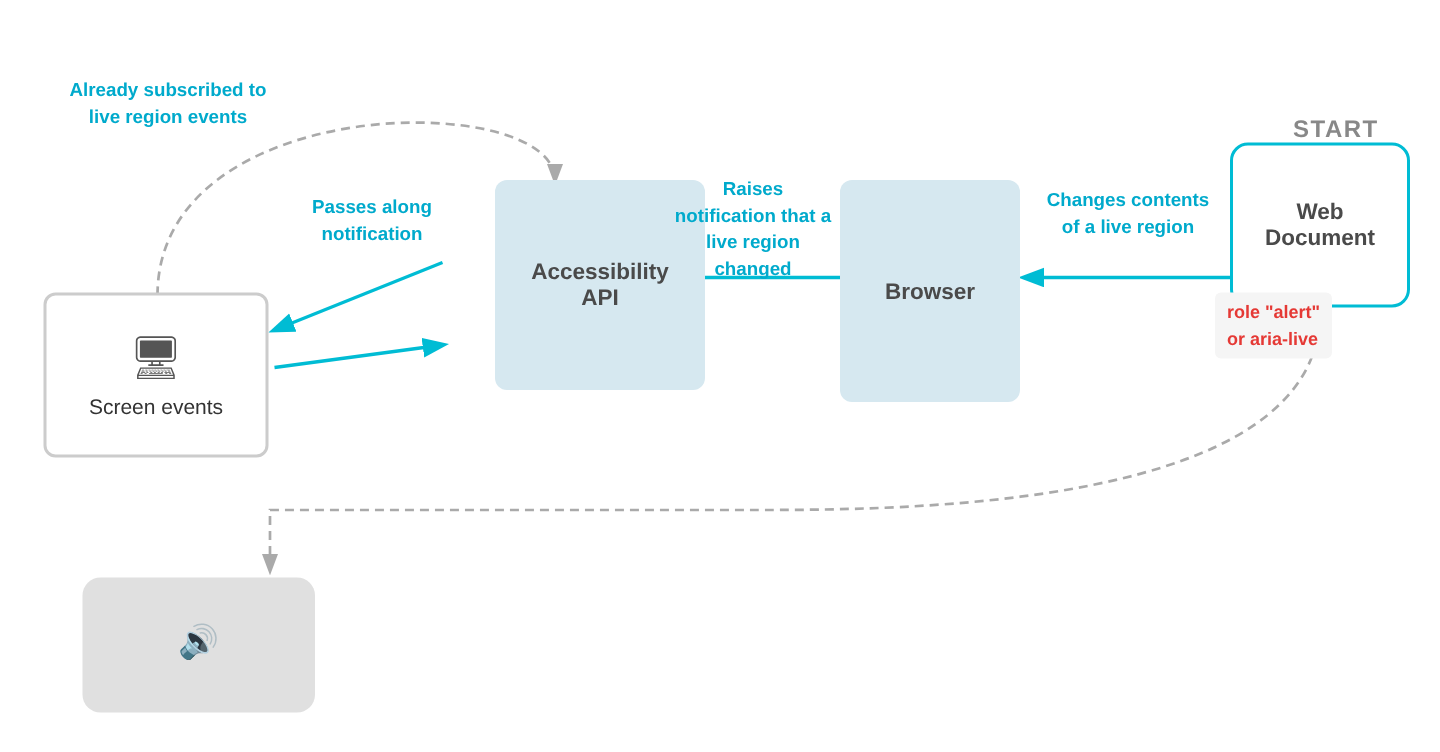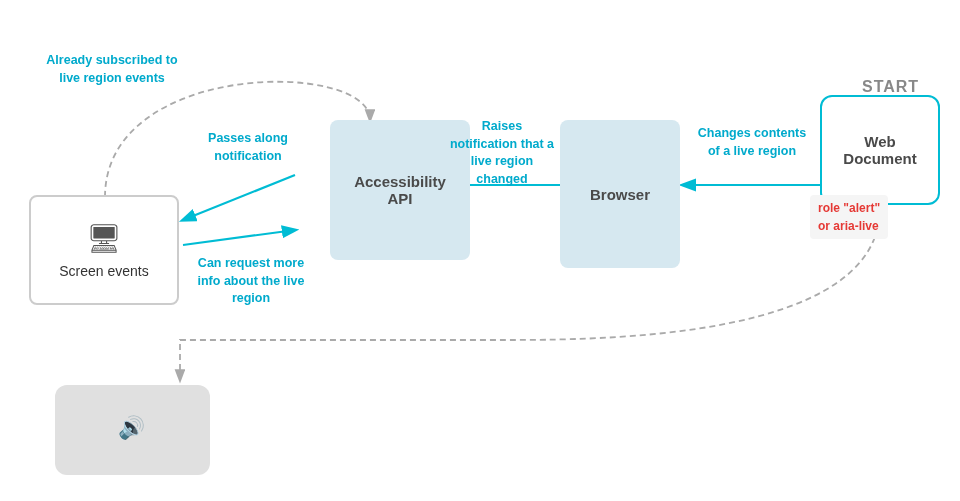--- a/index.html
+++ b/index.html
@@ -223,21 +223,18 @@
   <div class="label" style="left:198px; top:130px; width:100px;">Passes along
 notification</div>
 
   <div class="label" style="left:448px; top:118px; width:108px;">Raises notification
 that a live region
 changed</div>
 
   <div class="label" style="left:692px; top:125px; width:120px;">Changes contents
 of a live region</div>
 
-  <div class="label" style="left:196px; top:255px; width:110px;">Can request more
-info about the
-live region</div>
 
   <div class="box-alert-output">
     <div class="speaker-icon">🔊</div>
   </div>
 
 </div>
 
 </body></html>

